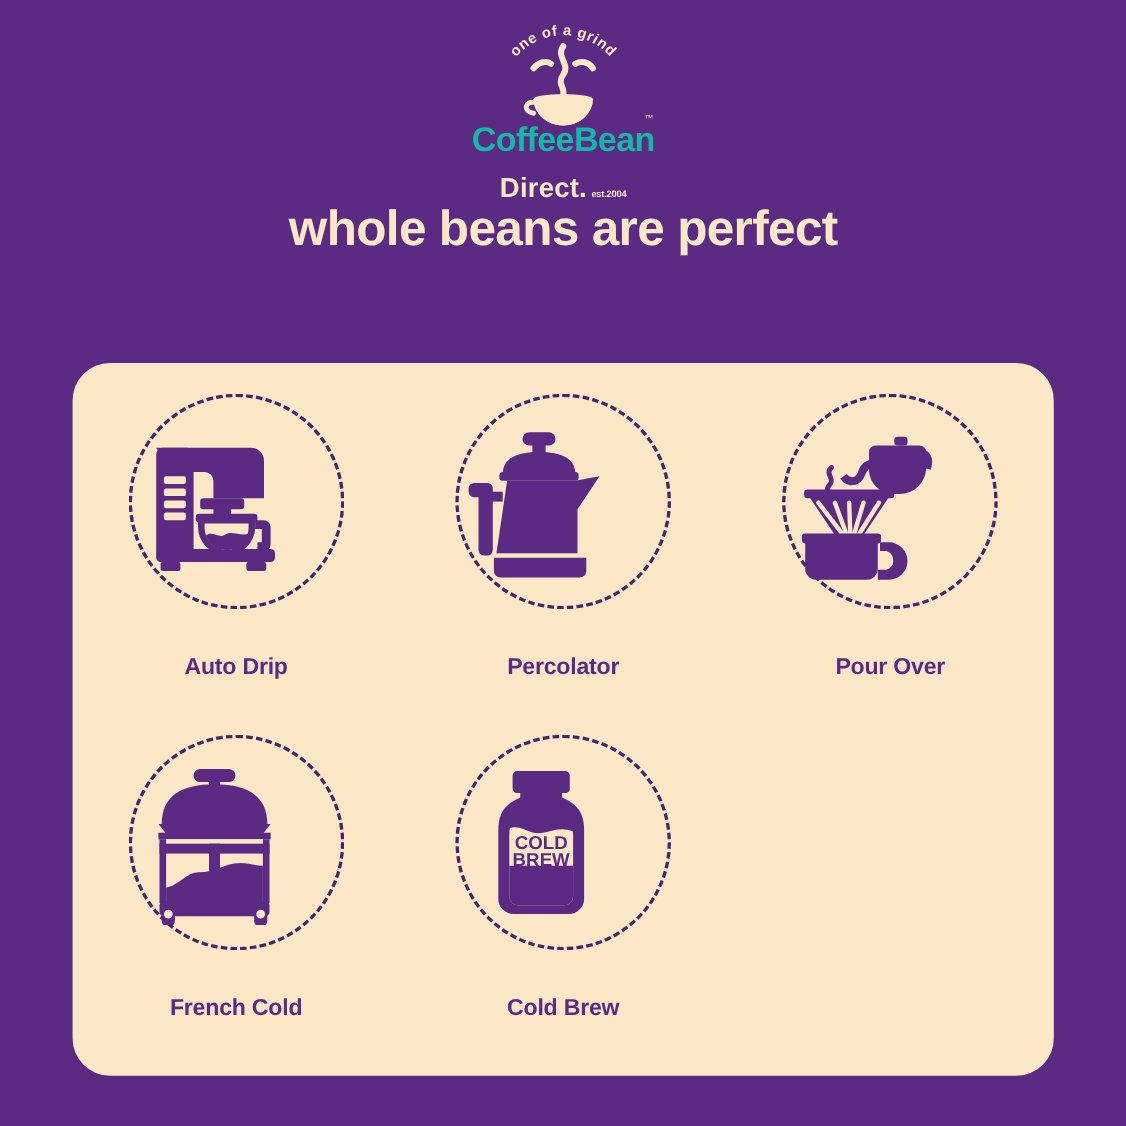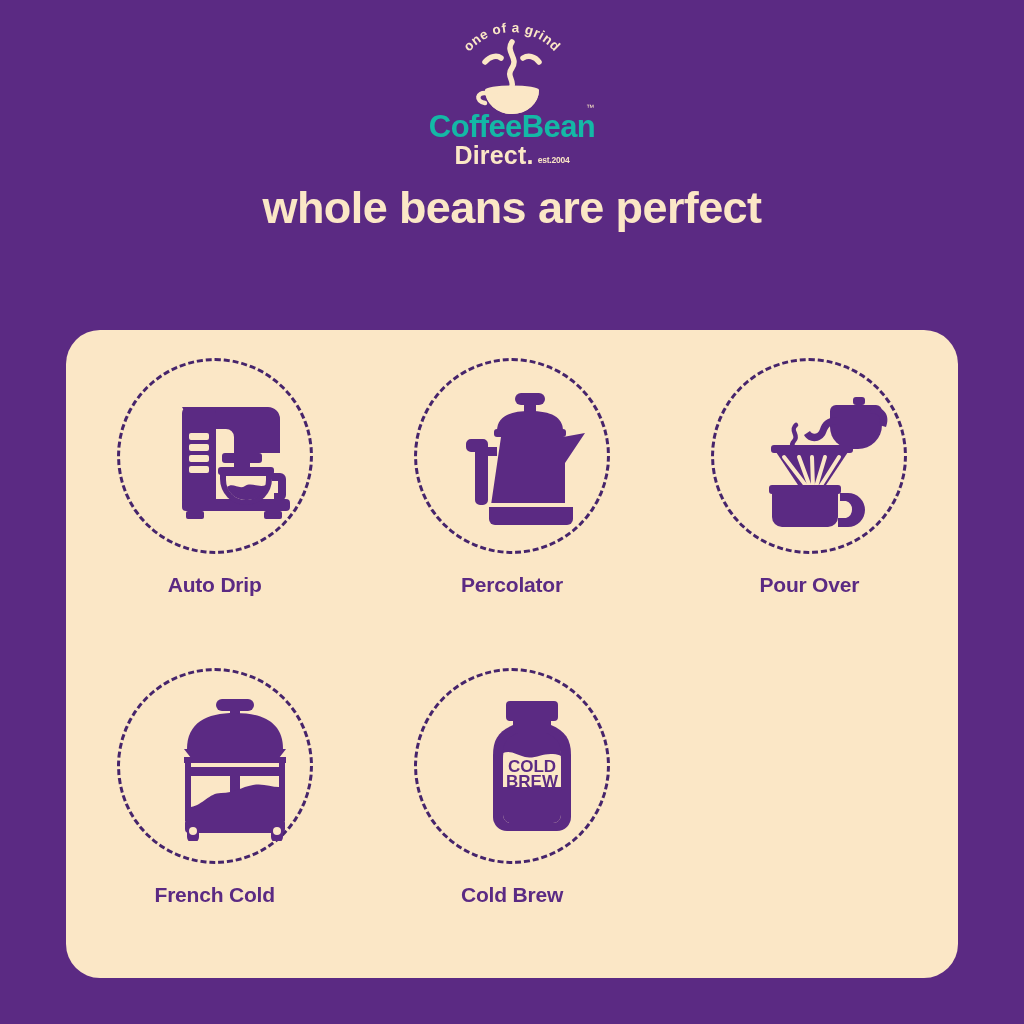--- a/index.html
+++ b/index.html
@@ -45,21 +45,21 @@
     letter-spacing: -0.6px;
     line-height: 0.98;
     white-space: nowrap;
   }
   .wm-line2-row {
     display: flex;
     align-items: flex-end;
     justify-content: center;
     gap: 4px;
     line-height: 1;
-    margin-top: 1px;
+    margin-top: 17px;
   }
   .wm-line2 {
     font-size: 25px;
     font-weight: bold;
     color: #FBE7C6;
     letter-spacing: 0.2px;
   }
   .wm-est {
     font-size: 8.5px;
     font-weight: bold;
@@ -116,26 +116,26 @@
     align-items: center;
     justify-content: flex-start;
   }
   .circle {
     width: 196px;
     height: 196px;
     border-radius: 50%;
     border: 3px dashed #46246B;
     display: flex;
     align-items: center;
-    justify-content: flex-end;
+    justify-content: flex-start;
     box-sizing: border-box;
   }
   .circle svg { display: block; }
   .tile-label {
-    margin-top: 19px;
+    margin-top: 41px;
     font-size: 21px;
     font-weight: bold;
     color: #5B2A83;
     letter-spacing: -0.2px;
     white-space: nowrap;
   }
 </style>
 </head>
 <body>
 

